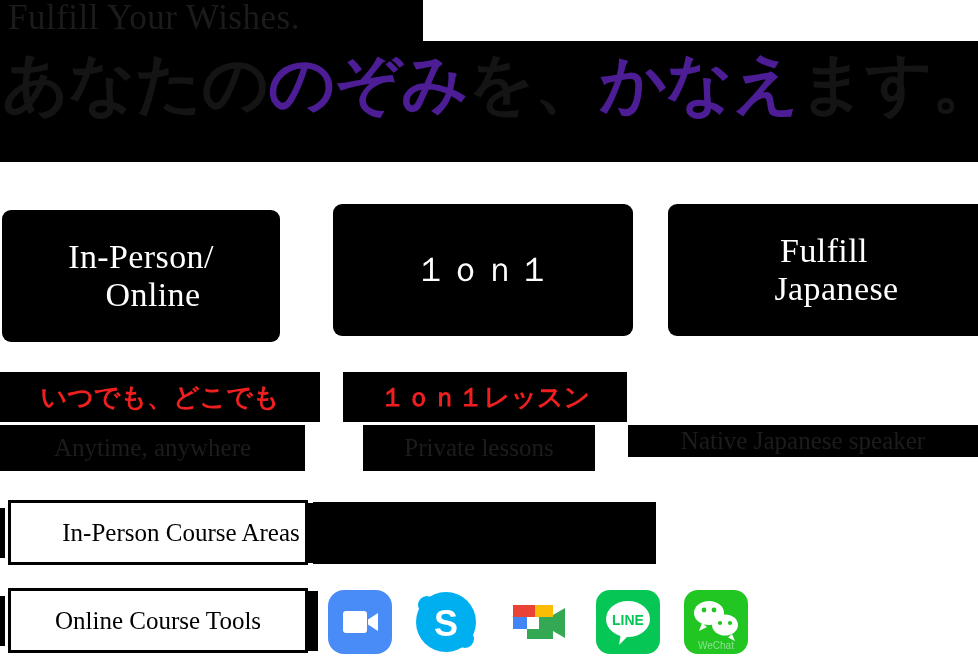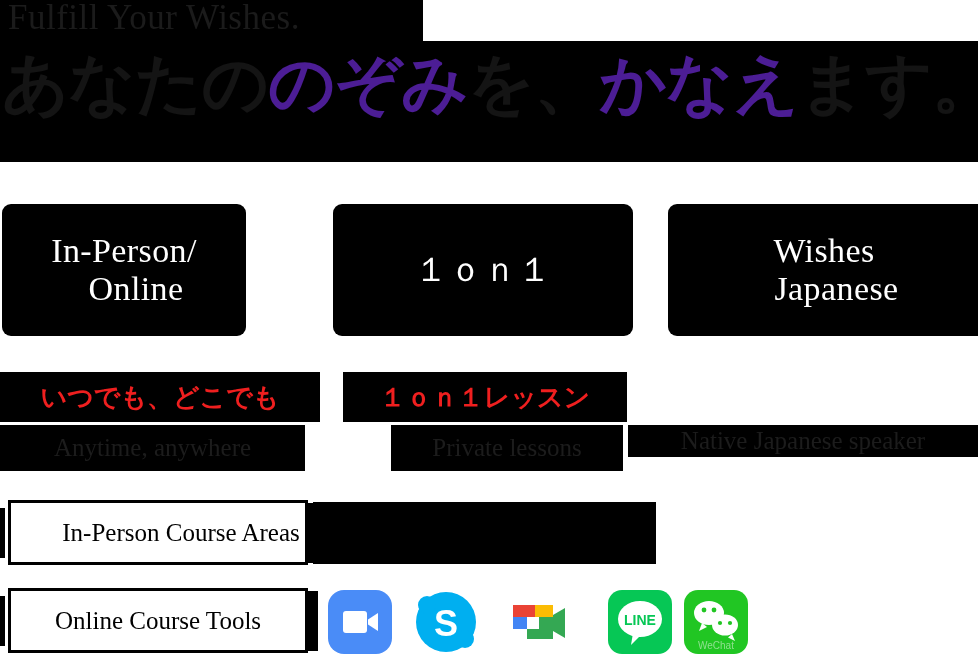--- a/index.html
+++ b/index.html
@@ -49,21 +49,21 @@
     background:#000000;
     border-radius:9px;
     color:#ffffff;
     font-family:"Liberation Serif", serif;
     display:flex;align-items:center;justify-content:center;
     text-align:center;
     line-height:1.12;
     font-size:34px;
     letter-spacing:.4px;
   }
-  .card-1{left:2px;  top:204px;width:244px;height:132px;}
+  .card-1{left:2px;  top:210px;width:278px;height:132px;}
   .card-2{left:333px;top:204px;width:300px;height:132px;}
   .card-3{left:668px;top:204px;width:312px;height:132px;border-top-right-radius:0;border-bottom-right-radius:0;}
   .card-inner{display:block;padding:0 14px;}
   .ln2{display:block;margin-left:24px;}
   .ln2b{display:block;margin-left:25px;}
 
   
   .rband{
     position:absolute;
     background:#000000;
@@ -82,21 +82,21 @@
   .eband{
     position:absolute;
     background:#000000;
     color:#1c1c1c;
     font-family:"Liberation Serif", serif;
     font-size:25px;
     display:flex;align-items:center;justify-content:center;
     white-space:nowrap;
   }
   .eb-1{left:0px;  top:425px;width:305px;height:46px;}
-  .eb-2{left:363px;top:425px;width:232px;height:46px;margin-left:28px;}
+  .eb-2{left:363px;top:425px;width:232px;height:46px;}
   .eb-3{left:628px;top:425px;width:350px;height:32px;}
 
   
   .lblbox{
     position:absolute;
     background:#ffffff;
     border:3px solid #000000;
     color:#000000;
     font-family:"Liberation Serif", serif;
     font-size:25px;
@@ -116,21 +116,21 @@
   .blackblock{
     position:absolute;left:313px;top:502px;width:343px;height:62px;background:#000000;
   }
 
   
   .tools{position:absolute;left:327px;top:589px;width:651px;height:70px;}
   .tool{position:absolute;top:0;width:66px;height:66px;}
   .t-zoom {left:0px;}
   .t-skype{left:86px;}
   .t-meet {left:178px;}
-  .t-line {left:280px;}
+  .t-line {left:268px;}
   .t-wechat{left:356px;}
   .tool svg{display:block;width:66px;height:66px;}
 </style>
 </head>
 <body>
 
 <div class="stage">
 
   <div class="hero">
     <div class="hero-band-top"></div>
@@ -153,21 +153,21 @@
     </div>
 
     <div class="card card-2">
       <span class="card-inner">
         <span>１ｏｎ１</span>
       </span>
     </div>
 
     <div class="card card-3">
       <span class="card-inner">
-        <span>Wishes</span>
+        <span>Fulfill</span>
         <span class="ln2b">Japanese</span>
       </span>
     </div>
 
     <div class="rband rb-1">いつでも、どこでも</div>
     <div class="rband rb-2">１ｏｎ１レッスン</div>
 
     <div class="eband eb-1">Anytime, anywhere</div>
     <div class="eband eb-2">Private lessons</div>
     <div class="eband eb-3">Native Japanese speaker</div>

